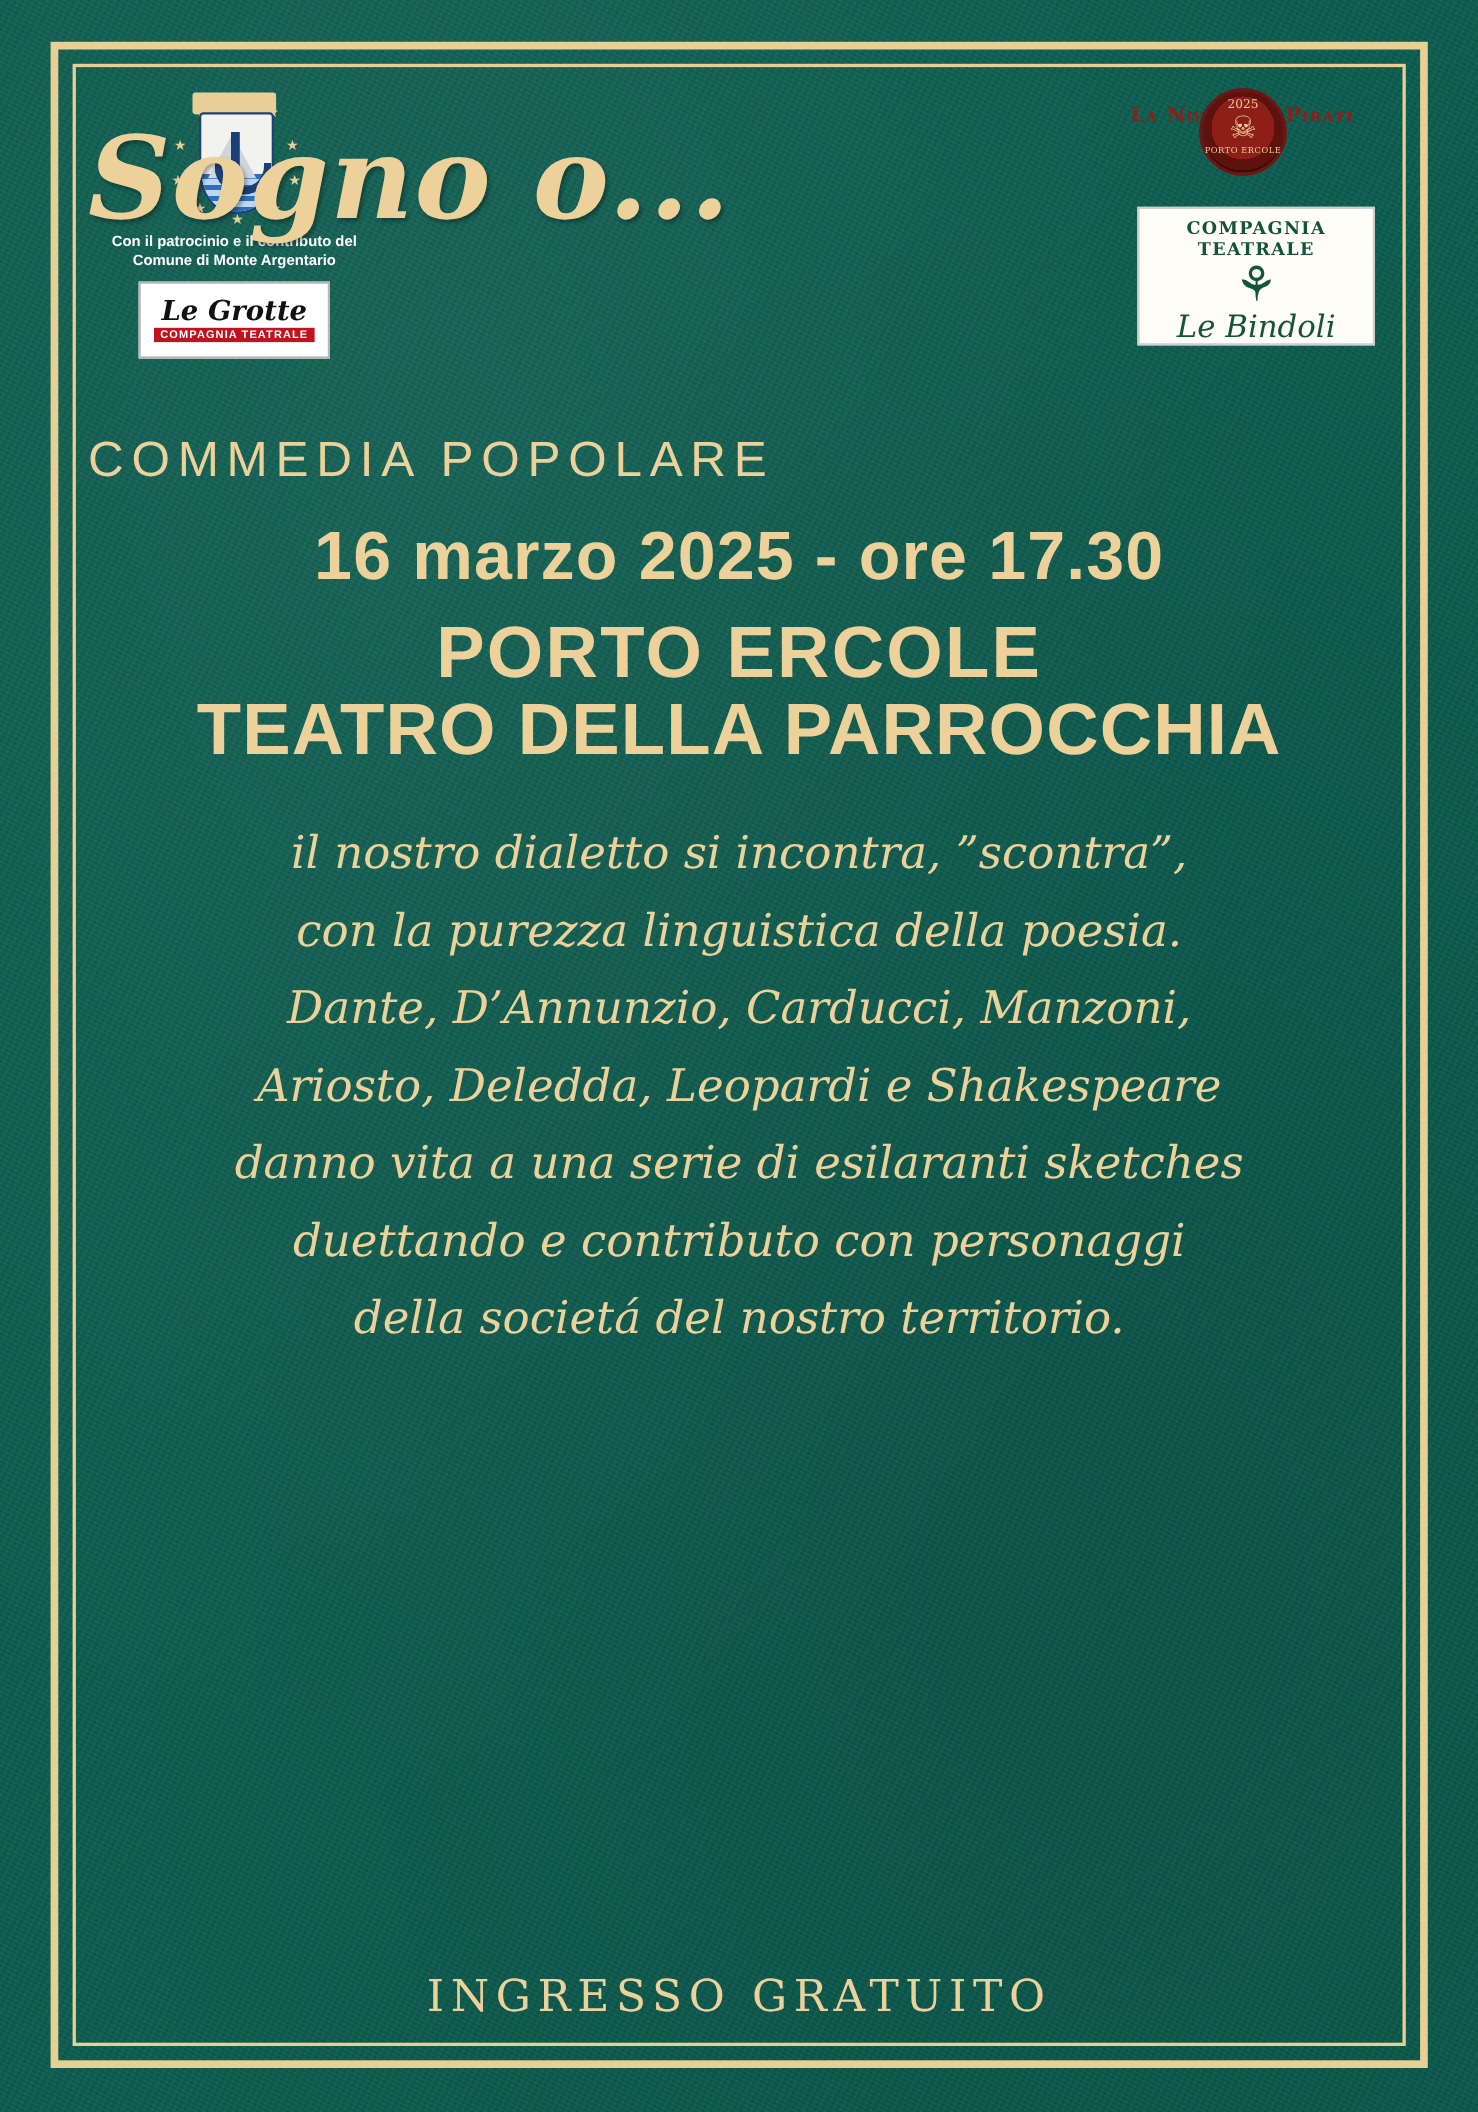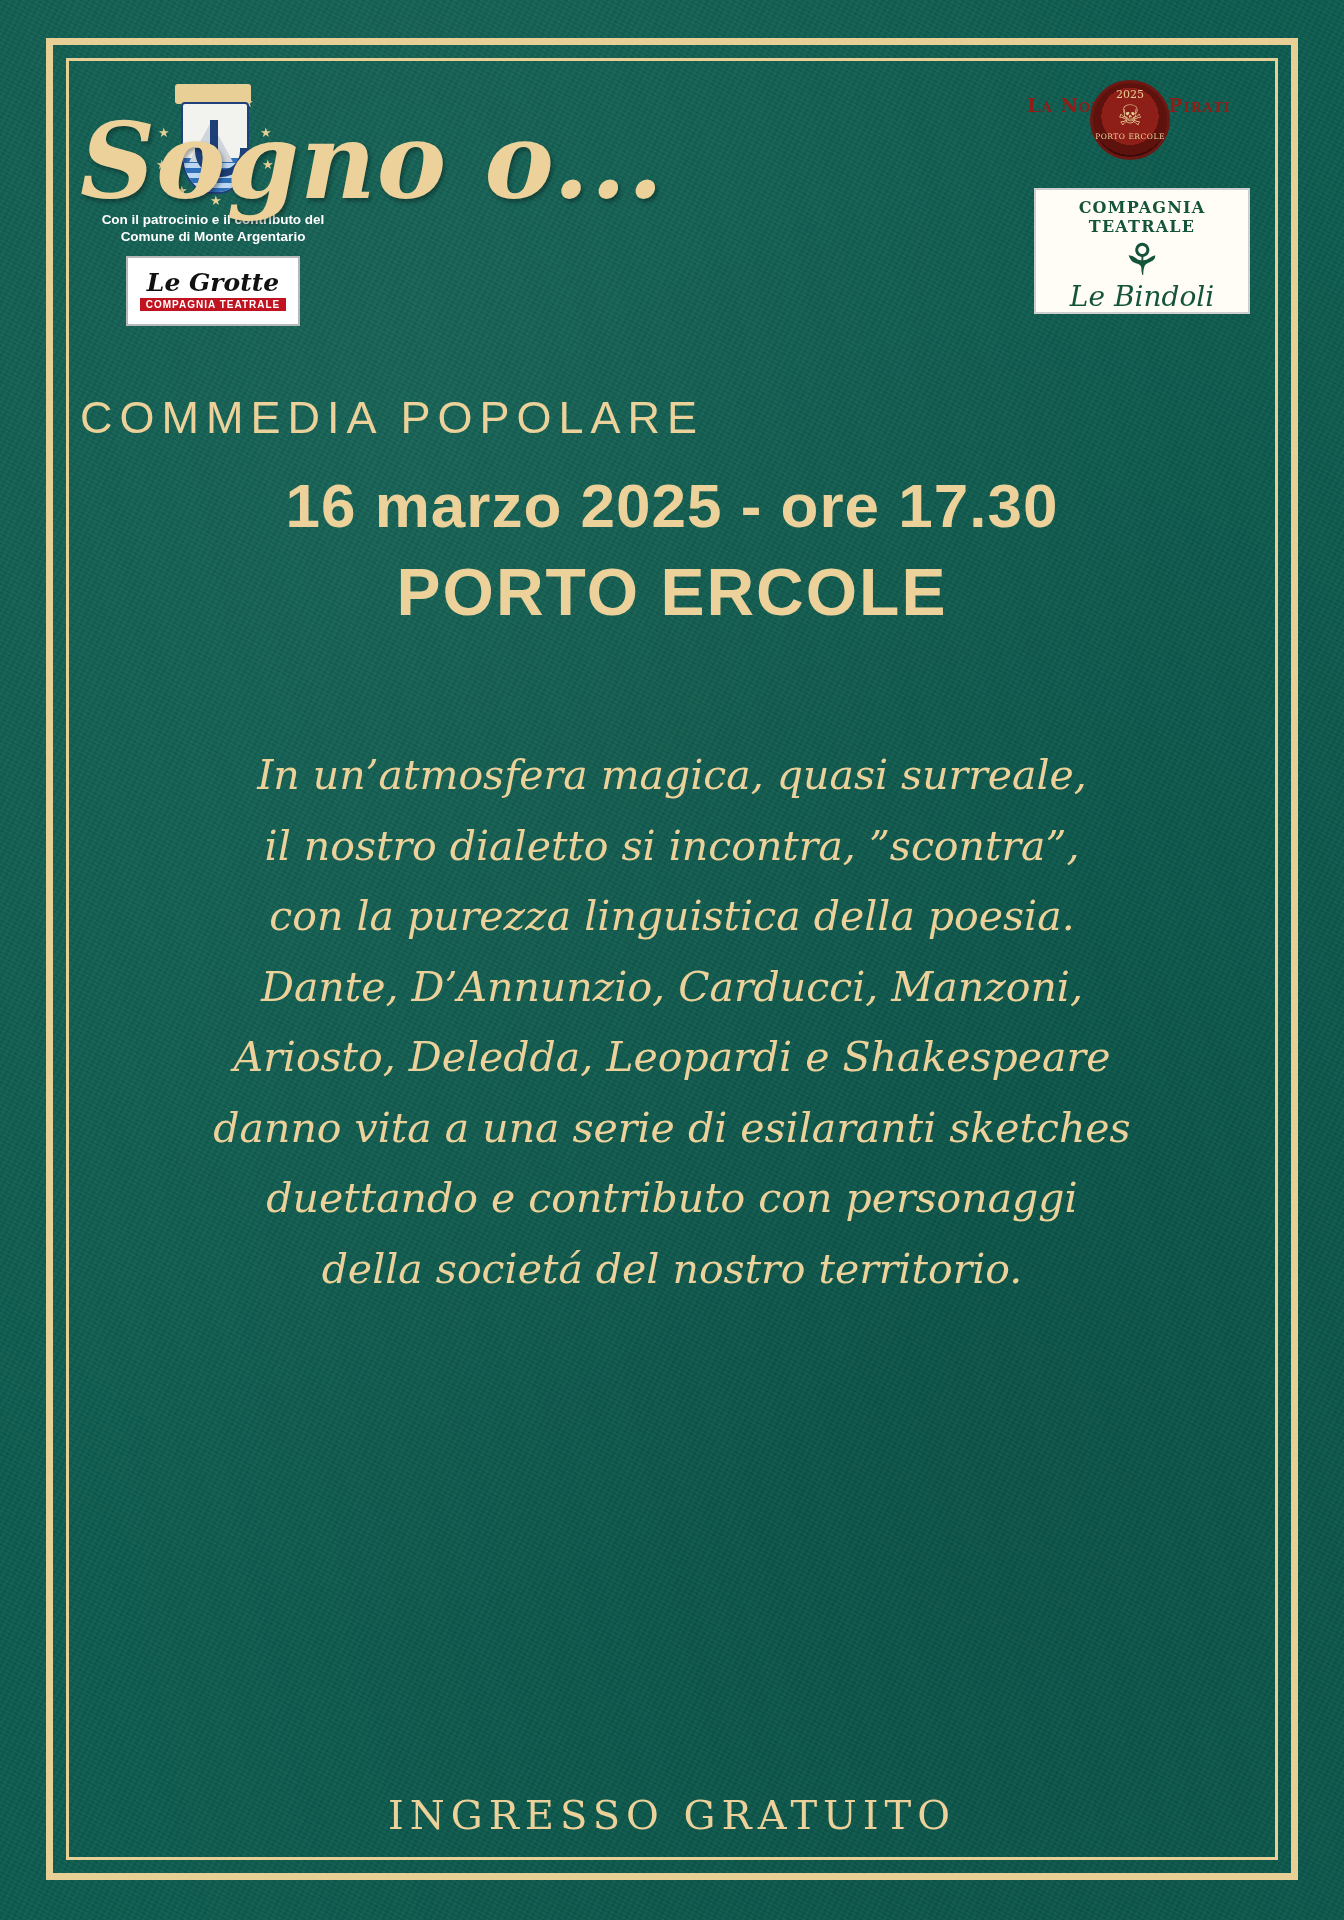--- a/index.html
+++ b/index.html
@@ -381,24 +381,24 @@
     <div class="title-block">
       <div class="title-line title-1">Sogno o...</div>
     </div>
 
     <div class="subtitle">COMMEDIA POPOLARE</div>
 
     <div class="date-line">16 marzo 2025 - ore 17.30</div>
 
     <div class="venue">
       <div class="venue-1">PORTO ERCOLE</div>
+      <div class="venue-2">TEATRO DELLA PARROCCHIA</div>
     </div>
 
     <div class="body-copy">
-      <div>In un’atmosfera magica, quasi surreale,</div>
       <div>il nostro dialetto si incontra, ”scontra”,</div>
       <div>con la purezza linguistica della poesia.</div>
       <div>Dante, D’Annunzio, Carducci, Manzoni,</div>
       <div>Ariosto, Deledda, Leopardi e Shakespeare</div>
       <div>danno vita a una serie di esilaranti sketches</div>
       <div>duettando e contributo con personaggi</div>
       <div>della societá del nostro territorio.</div>
     </div>
 
     <div class="free-entry">INGRESSO GRATUITO</div>

